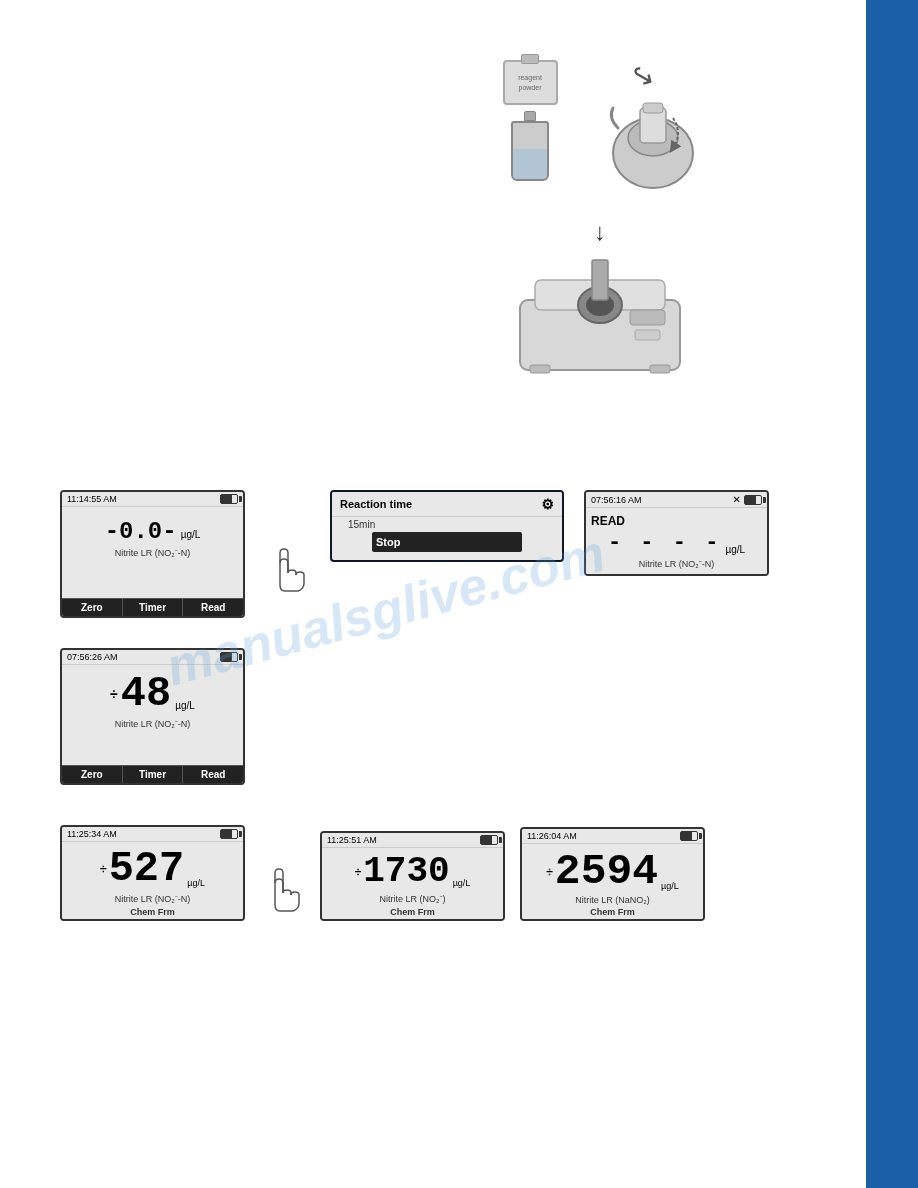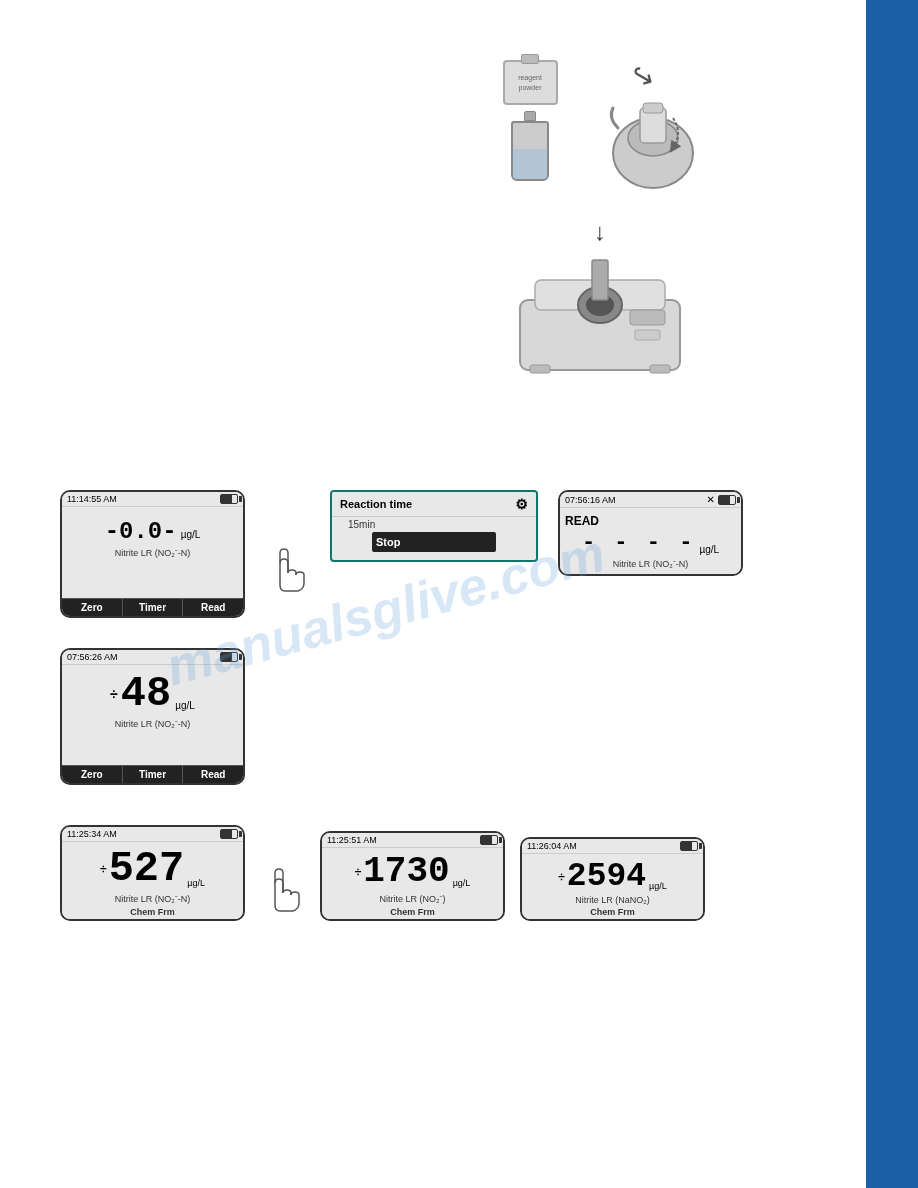--- a/index.html
+++ b/index.html
@@ -61,21 +61,21 @@
     .screens-row {
       display: flex;
       gap: 20px;
       margin-bottom: 30px;
       align-items: flex-start;
     }
 
     
     .device-screen {
       border: 2px solid #333;
-      border-radius: 10px;
+      border-radius: 4px;
       background: #e8e8e8;
       width: 185px;
       overflow: hidden;
       position: relative;
     }
 
     .screen-header {
       background: #e8e8e8;
       padding: 2px 5px;
       font-size: 9px;
@@ -162,24 +162,24 @@
       text-align: center;
       padding: 3px 0;
       border-right: 1px solid #555;
     }
     .footer-btn:last-child {
       border-right: none;
     }
 
     
     .timer-screen {
-      border: 2px solid #0f766e;
+      border: 2px solid #0f172a;
       border-radius: 4px;
       background: #e8e8e8;
-      width: 208px;
+      width: 234px;
       overflow: hidden;
     }
 
     .timer-header {
       background: #e8e8e8;
       padding: 4px 8px;
       font-size: 11px;
       font-weight: bold;
       display: flex;
       justify-content: space-between;
@@ -456,21 +456,21 @@
     <div class="device-screen">
       <div class="screen-header">
         <span>11:26:04 AM</span>
         <div class="battery-icon">
             <div class="battery-fill"></div>
           </div>
       </div>
       <div class="screen-body" style="padding:6px 5px 2px 5px;">
         <div class="value-row">
           <span style="font-size:12px;font-weight:bold;margin-right:2px;align-self:center;">÷</span>
-          <span class="reading-value large" style="font-size:33px;">2594</span>
+          <span class="reading-value large" style="font-size:43px;">2594</span>
           <span style="font-size:9px;margin-left:3px;align-self:flex-end;padding-bottom:2px;">µg/L</span>
         </div>
         <div class="reading-label">Nitrite LR (NaNO₂)</div>
         <div class="reading-label" style="font-weight:bold;">Chem Frm</div>
       </div>
     </div>
 
   </div>
 
 </div>

